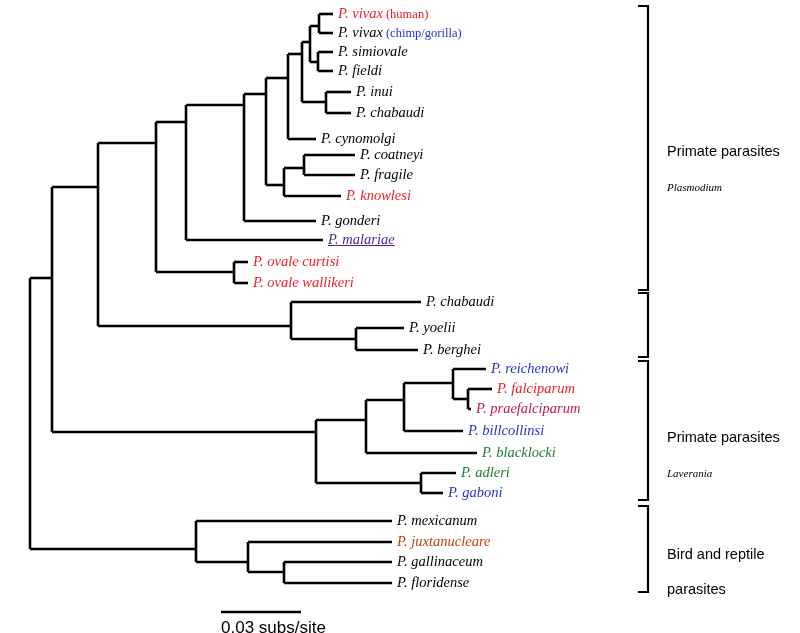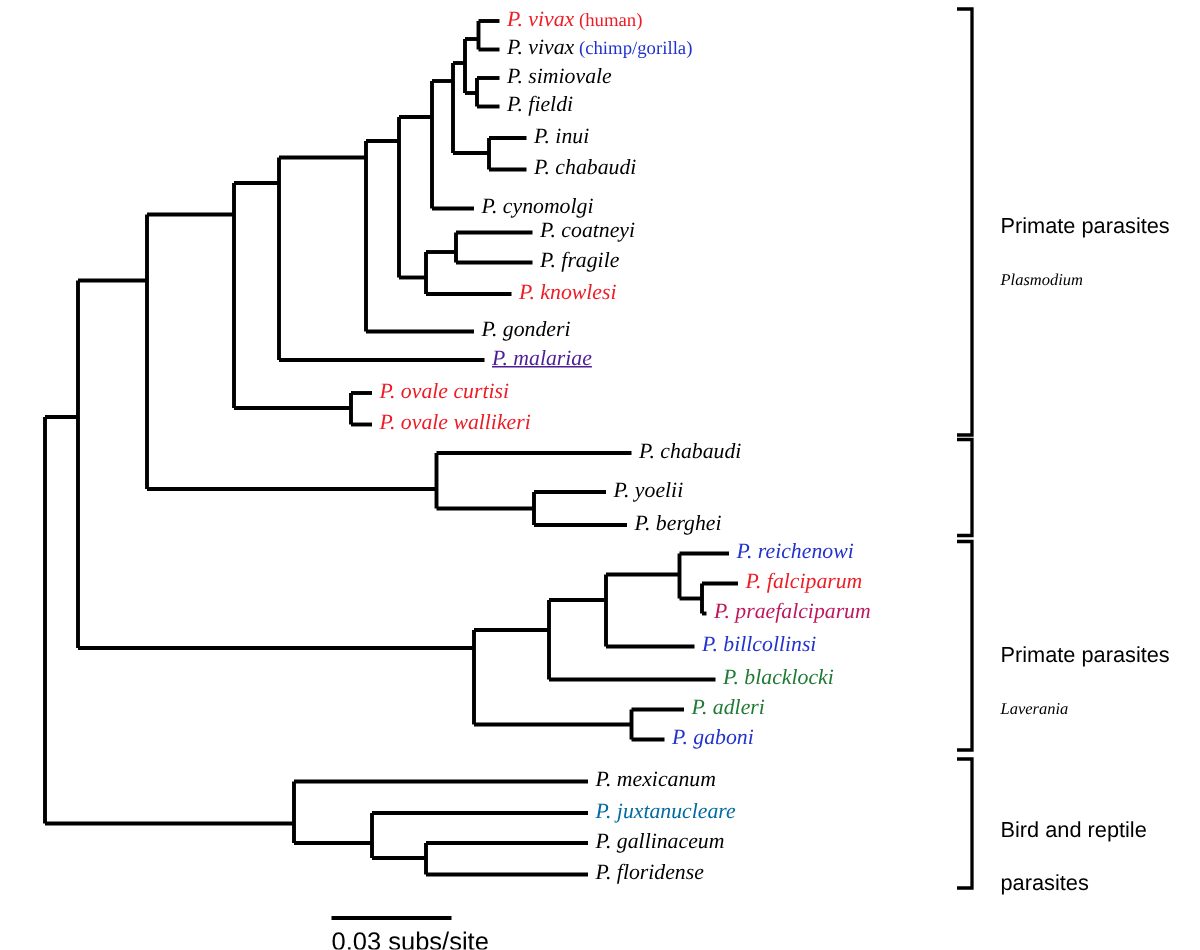--- a/index.html
+++ b/index.html
@@ -201,21 +201,21 @@
   <div class="taxon-label" style="left:393px; top:320px; color:#000000;">P. yoelii</div>
   <div class="taxon-label" style="left:407px; top:342px; color:#000000;">P. berghei</div>
   <div class="taxon-label" style="left:475px; top:361px; color:#2233cc;">P. reichenowi</div>
   <div class="taxon-label" style="left:481px; top:381px; color:#ee1c25;">P. falciparum</div>
   <div class="taxon-label" style="left:460px; top:401px; color:#be185d;">P. praefalciparum</div>
   <div class="taxon-label" style="left:452px; top:423px; color:#2233cc;">P. billcollinsi</div>
   <div class="taxon-label" style="left:466px; top:445px; color:#1f7a33;">P. blacklocki</div>
   <div class="taxon-label" style="left:445px; top:465px; color:#1f7a33;">P. adleri</div>
   <div class="taxon-label" style="left:432px; top:485px; color:#2233cc;">P. gaboni</div>
   <div class="taxon-label" style="left:381px; top:513px; color:#000000;">P. mexicanum</div>
-  <div class="taxon-label" style="left:381px; top:534px; color:#0369a1;">P. juxtanucleare</div>
+  <div class="taxon-label" style="left:381px; top:534px; color:#c2410c;">P. juxtanucleare</div>
   <div class="taxon-label" style="left:381px; top:554px; color:#000000;">P. gallinaceum</div>
   <div class="taxon-label" style="left:381px; top:575px; color:#000000;">P. floridense</div>
 
   <div class="group-label" style="left:651px; top:125px;">
     <span>Primate parasites</span><br>
     <span class="genus">Plasmodium</span>
   </div>
   <div class="group-label" style="left:651px; top:411px;">
     <span>Primate parasites</span><br>
     <span class="genus">Laverania</span>

